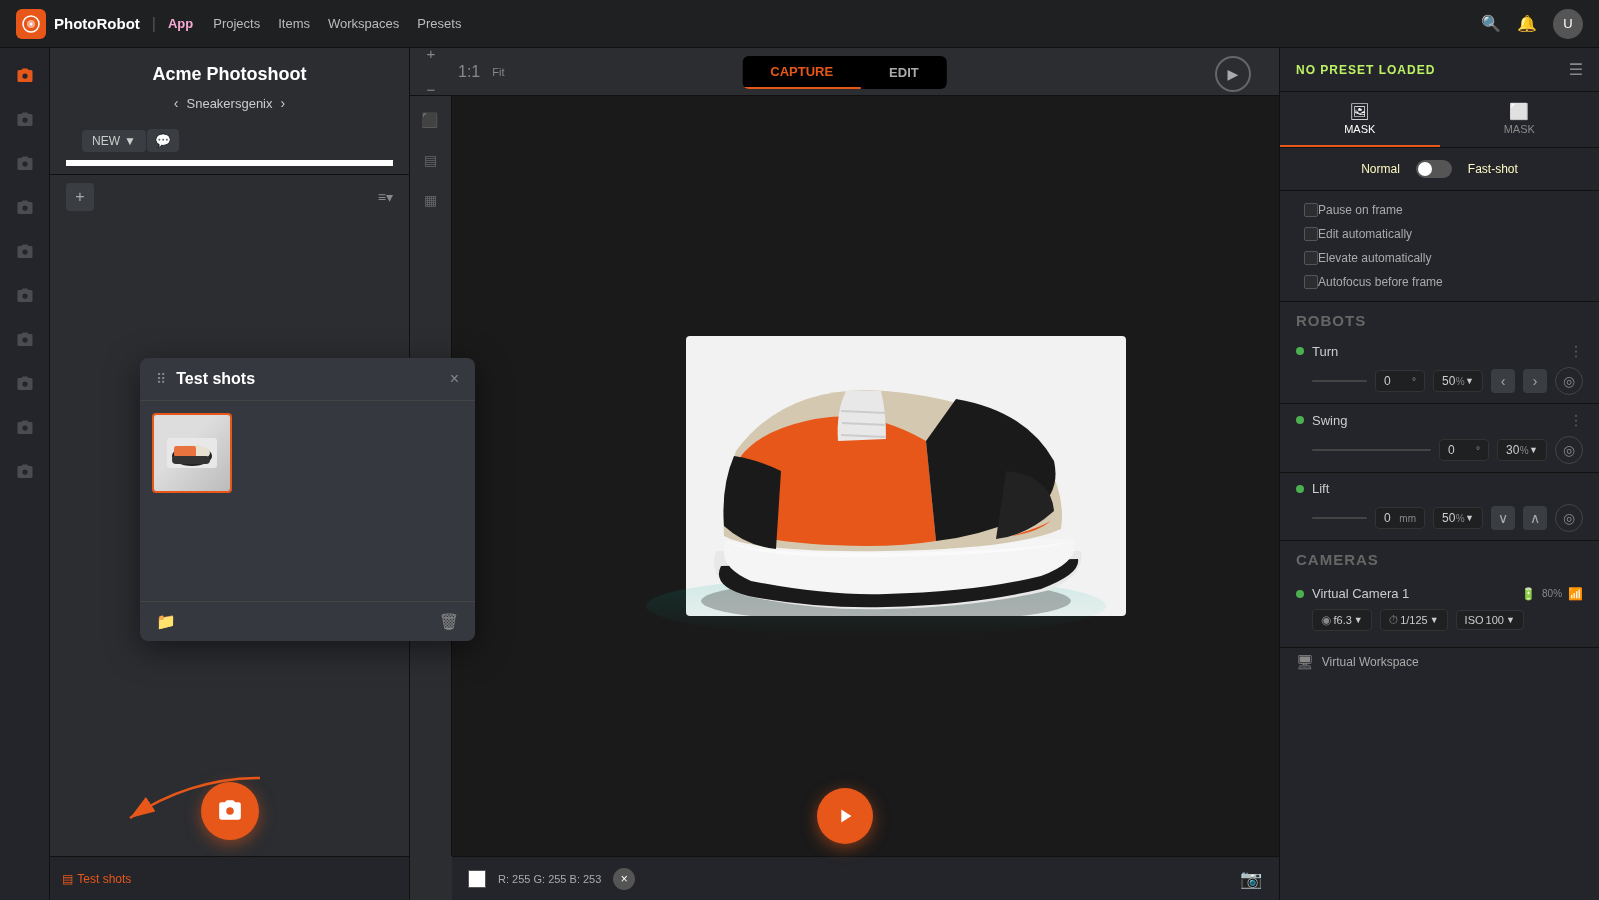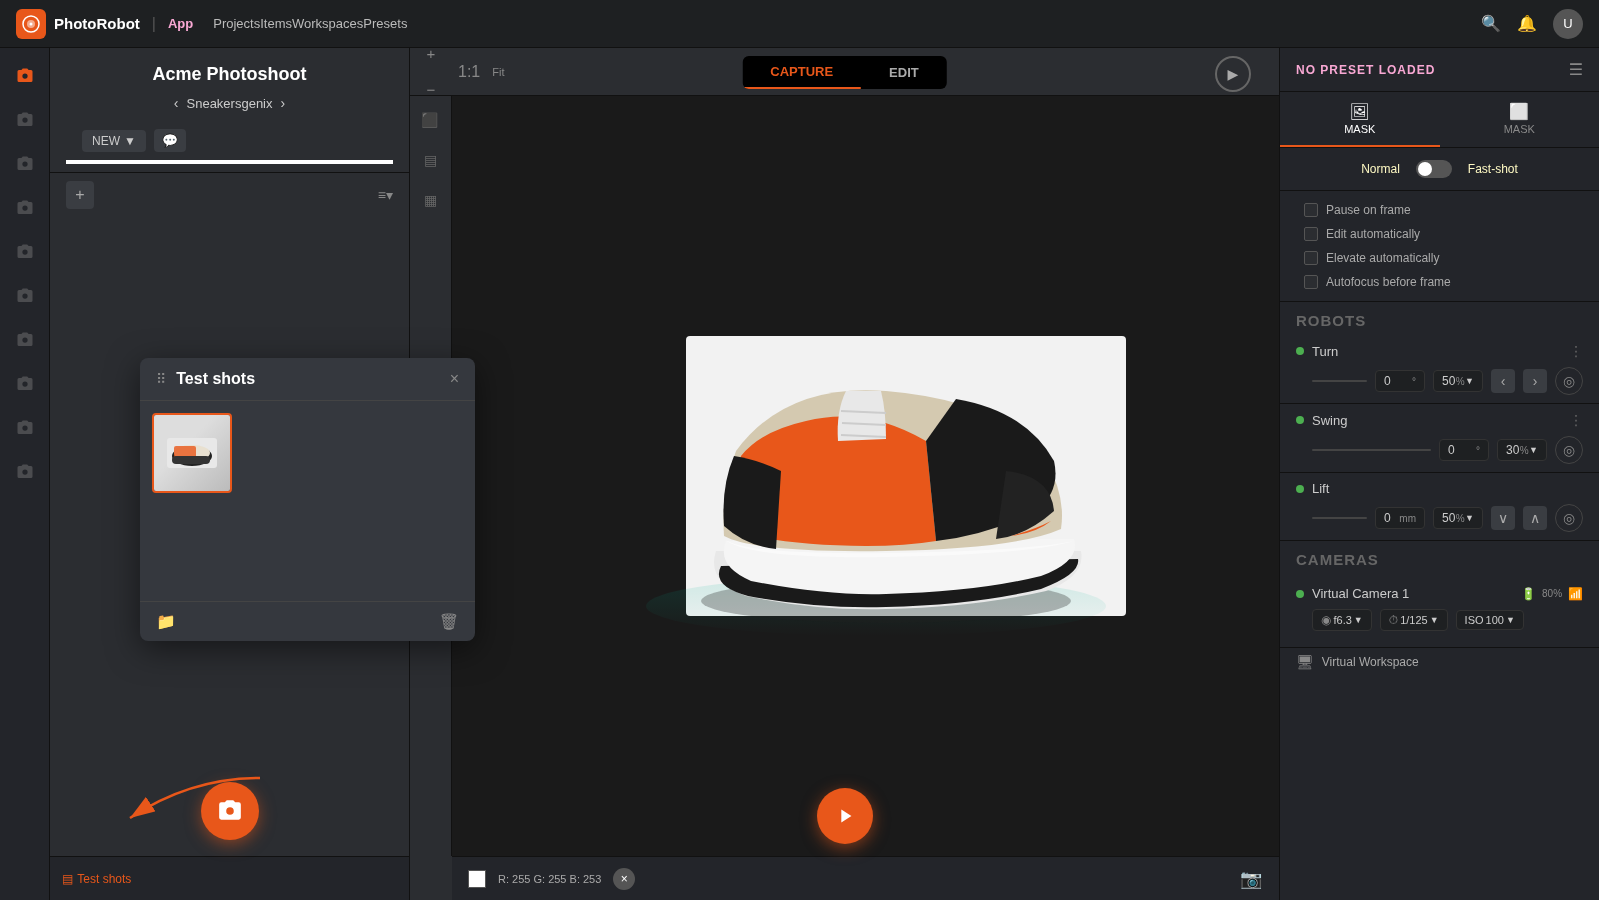--- a/index.html
+++ b/index.html
@@ -22,21 +22,21 @@
     .logo-icon {
       width: 30px; height: 30px;
       background: #e8571a;
       border-radius: 6px;
       display: flex; align-items: center; justify-content: center;
       color: white; font-size: 14px; font-weight: bold;
     }
     .logo-text { color: #fff; font-size: 15px; font-weight: 600; }
     .logo-sep { color: #555; margin: 0 4px; }
     .logo-app { color: #f9a8d4; font-size: 13px; font-weight: 600; }
-    .topnav-menu { display: flex; }
+    .topnav-menu { display: flex; gap: 18px; }
     .topnav-menu a { color: #bbb; font-size: 13px; text-decoration: none; cursor: pointer; }
     .topnav-right { margin-left: auto; display: flex; align-items: center; gap: 16px; }
     .topnav-icon { color: #aaa; font-size: 16px; cursor: pointer; }
     .avatar { width: 30px; height: 30px; border-radius: 50%; background: #555; display: flex; align-items: center; justify-content: center; color: #fff; font-size: 13px; cursor: pointer; }
 
     
     .main-layout {
       display: flex;
       flex: 1;
       overflow: hidden;
@@ -92,23 +92,23 @@
       gap: 8px;
       color: #aaa;
       font-size: 13px;
       margin-bottom: 10px;
     }
     .breadcrumb-nav span { color: #ccc; }
     .nav-arrow { color: #666; cursor: pointer; font-size: 14px; }
     .toolbar-row {
       display: flex;
       align-items: center;
-      gap: 8px;
+      gap: 1px;
       padding: 8px 16px;
-      border-bottom: 4px solid #ffffff;
+      border-bottom: 6px solid #ffffff;
     }
     .new-btn {
       background: #3a3d42;
       border: none;
       color: #ccc;
       padding: 4px 10px;
       border-radius: 4px;
       font-size: 12px;
       cursor: pointer;
       display: flex; align-items: center; gap: 4px;
@@ -365,21 +365,21 @@
     .right-panel-header {
       padding: 12px 16px;
       display: flex;
       align-items: center;
       justify-content: space-between;
       border-bottom: 1px solid #111;
     }
     .preset-label {
       font-size: 12px;
       font-weight: 700;
-      color: #f9a8d4;
+      color: #bef264;
       letter-spacing: 1px;
     }
     .menu-icon { color: #888; cursor: pointer; font-size: 16px; }
 
     .right-tabs {
       display: flex;
       border-bottom: 1px solid #111;
     }
     .right-tab {
       flex: 1;
@@ -428,21 +428,21 @@
     .checkboxes {
       padding: 12px 24px;
       display: flex;
       flex-direction: column;
       gap: 10px;
       border-bottom: 1px solid #111;
     }
     .cb-row {
       display: flex;
       align-items: center;
-      gap: 8px;
+      gap: 0;
       font-size: 12px;
       color: #aaa;
     }
     .cb-box {
       width: 14px; height: 14px;
       border: 1px solid #555;
       background: #2b2d31;
       border-radius: 2px;
       cursor: pointer;
     }

